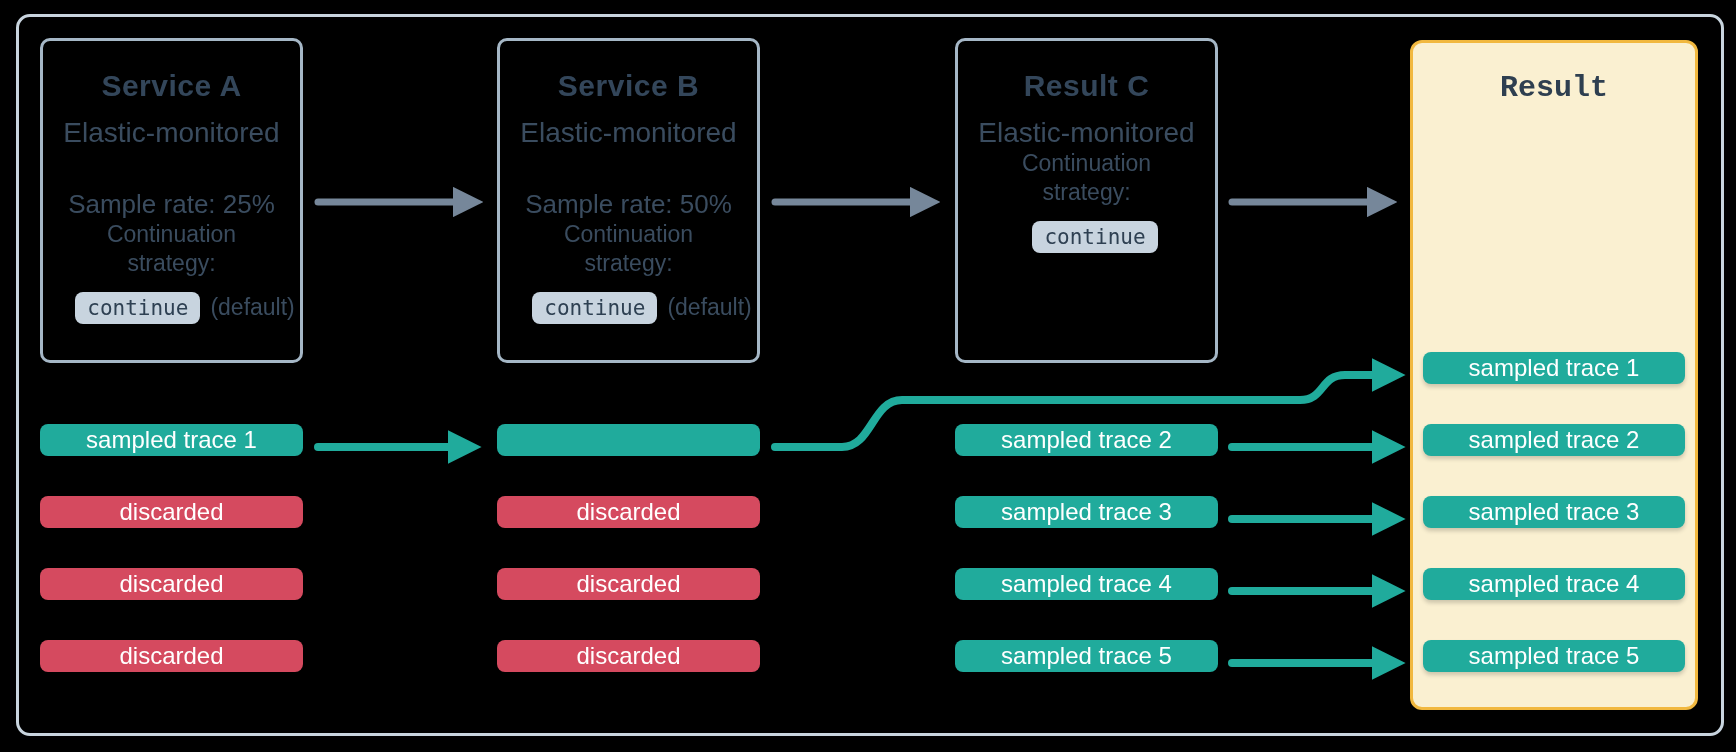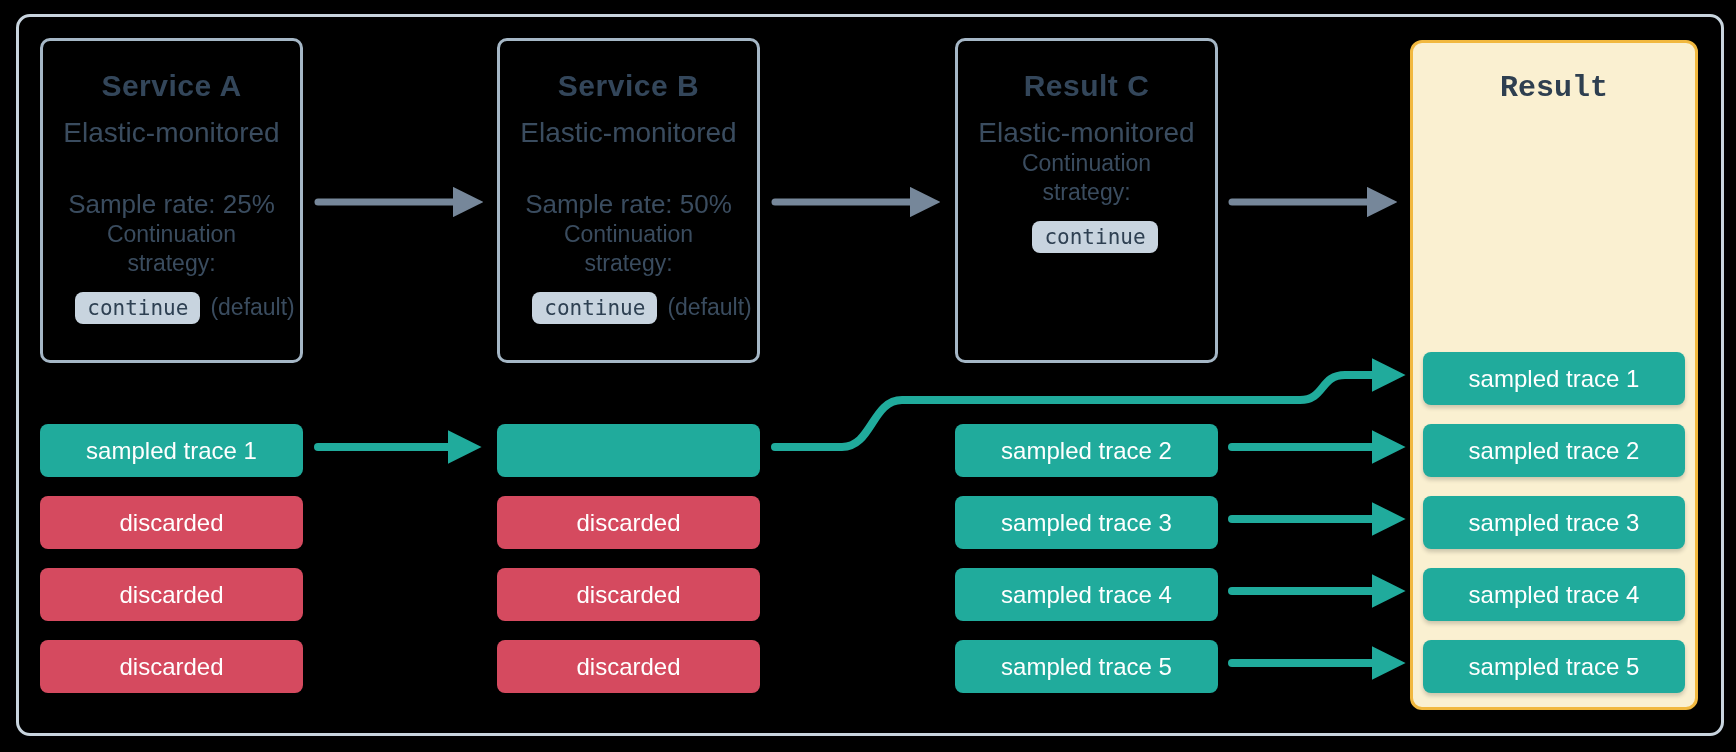--- a/index.html
+++ b/index.html
@@ -31,21 +31,21 @@
   .svc-rate{margin-top:40px; font-size:26px; color:var(--service-text);}
   .svc-strategy{font-size:23px; color:var(--service-text); width:170px; line-height:1.25;}
   .svc-badge-row{margin-top:14px; display:flex; align-items:center; gap:10px; font-size:23px; color:var(--service-text);padding-left:27px;}
   .code-badge{background:var(--badge-bg); color:var(--badge-text);
       font-family:"DejaVu Sans Mono",monospace; font-size:21px; padding:4px 12px; border-radius:8px;}
 
   .result-box{position:absolute; left:1410px; top:40px; width:288px; height:670px;
       background:var(--result-bg); border:3px solid var(--result-border); border-radius:12px;}
   .result-title{text-align:center; margin-top:28px; font-size:30px; font-weight:bold; color:var(--result-title);font-family:Liberation Mono, monospace;}
 
-  .pill{position:absolute; height:53px; border-radius:8px; color:var(--pill-text);
+  .pill{position:absolute; height:32px; border-radius:8px; color:var(--pill-text);
       font-size:24px; display:flex; align-items:center; justify-content:center;}
   .pill.sampled{background:var(--teal);}
   .pill.discarded{background:var(--red);}
   .pill.in-result{box-shadow:0 3px 4px rgba(0,0,0,0.18);}
 </style>
 </head>
 <body>
 
 <div class="frame"></div>
 

